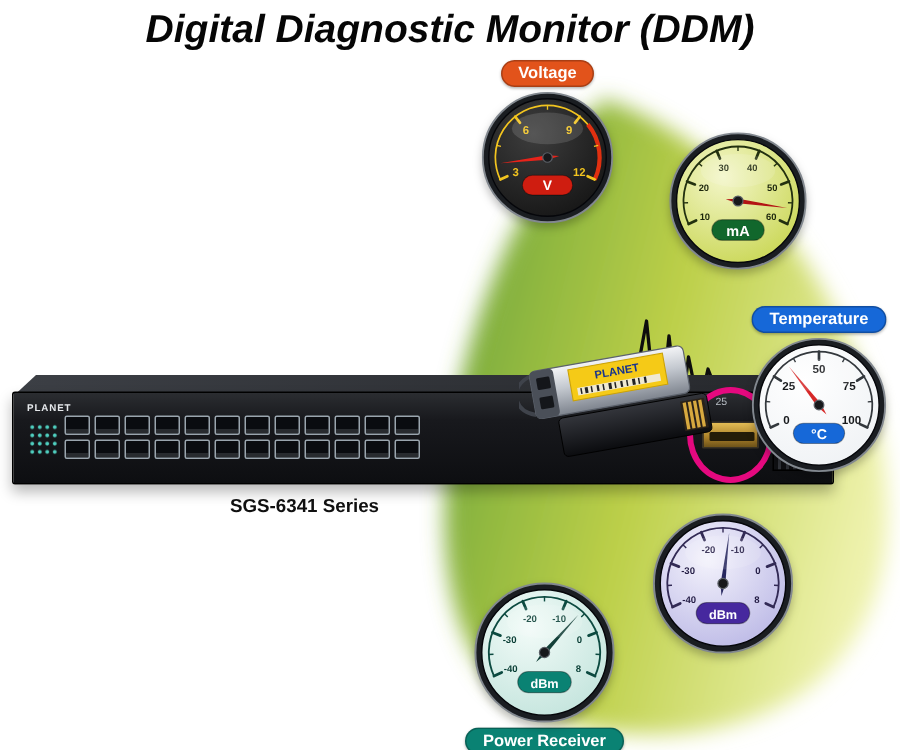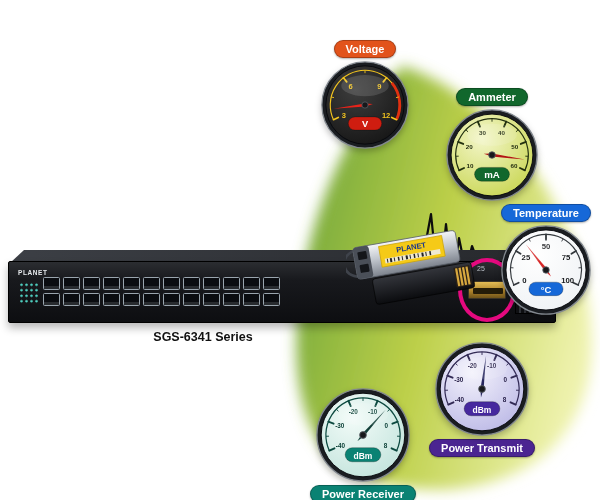--- a/index.html
+++ b/index.html
@@ -86,20 +86,23 @@
         <feGaussianBlur stdDeviation="7"></feGaussianBlur>
       </filter>
     </defs>
     <path fill="url(#blobG)" filter="url(#blobBlur)" d="M402,66 C470,88 532,150 566,228 C600,308 606,396 550,450 C498,498 404,500 347,468 C300,441 291,372 299,300 C309,212 352,118 402,66 Z"></path>
   </svg>
 
   <svg class="wave" width="600" height="500" viewBox="0 0 600 500">
     <polyline points="398,252 424,252 431,214 439,292 446,224 453,286 459,238 466,272 472,246 479,264 486,252 500,254" fill="none" stroke="#0d0d0d" stroke-width="2.2" stroke-linejoin="round" stroke-linecap="round"></polyline>
   </svg>
 
+  <div class="title">
+    <span class="t-main">Digital Diagnostic Monitor </span><span class="t-bold">(DDM)</span>
+  </div>
 
   <div class="switch">
     <div class="switch-top"></div>
     <div class="switch-face">
       <div class="brand">PLANET</div>
       <div class="leds"></div>
       <div class="ports">
           <div class="port"></div>
           <div class="port"></div>
           <div class="port"></div>
@@ -214,21 +217,20 @@
         <text x="74.01715635647122" y="64.29538393612853" text-anchor="middle" font-size="8.6" font-weight="bold" fill="#f2c41f">12</text>
         <rect x="31" y="63.5" width="38" height="15" rx="7.5" fill="#cf1d10" stroke="rgba(0,0,0,.35)" stroke-width="0.8"></rect>
         <text x="50" y="75" text-anchor="middle" font-size="10.5" font-weight="bold" fill="#ffffff">V</text>
         <polygon points="14.26833854091241,54.38729636258532 49.79282211621125,48.312671542209756 58.9329153647719,48.90317590935367 50.20717788378875,51.687328457790244" fill="#e8231a"></polygon>
         <circle cx="50" cy="50" r="3.6" fill="#17181b" stroke="#5a5f66" stroke-width="0.9"></circle>
         <ellipse cx="50" cy="28" rx="27" ry="12" fill="#ffffff" opacity="0.13"></ellipse>
       </svg>
   </div>
 
   <div class="gauge g-ammeter">
-    <div class="tab" style="background: rgb(17, 103, 44);">Ammeter</div>
     <svg class="dial" viewBox="0 0 100 100">
         <defs>
           <radialGradient id="fg1" cx="38%" cy="30%" r="85%">
             <stop offset="0" stop-color="#f3f6c9"></stop>
             <stop offset="1" stop-color="#c6d44b"></stop>
           </radialGradient>
         </defs>
         <circle cx="50" cy="50" r="49" fill="#1a1d21" stroke="#82888f" stroke-width="1.4"></circle>
         <circle cx="50" cy="50" r="44.5" fill="url(#fg1)" stroke="#05060a" stroke-width="1"></circle>
         <path d="M14.200842412052324,66.69342133875762 A39.5,39.5 0 1 1 85.79915758794768,66.69342133875763" fill="none" stroke="#22300f" stroke-width="1.3"></path>
@@ -318,21 +320,20 @@
         <line x1="89.47593766725429" y1="51.37853011974879" x2="86.17794793809128" y2="51.26336178063053" stroke="#322a55" stroke-width="1"></line>
         <text x="74.73988130217585" y="42.95124933704954" text-anchor="middle" font-size="6.8" font-weight="bold" fill="#241d45">0</text>
         <line x1="85.79915758794768" y1="66.69342133875763" x2="80.36131086572777" y2="64.15771176831343" stroke="#322a55" stroke-width="2" stroke-linecap="round"></line>
         <text x="74.01715635647122" y="63.647383936128534" text-anchor="middle" font-size="6.8" font-weight="bold" fill="#241d45">8</text>
         <rect x="31" y="63.5" width="38" height="15" rx="7.5" fill="#46289e" stroke="rgba(0,0,0,.35)" stroke-width="0.8"></rect>
         <text x="50" y="75" text-anchor="middle" font-size="9" font-weight="bold" fill="#ffffff">dBm</text>
         <polygon points="54.38729636258531,14.26833854091241 51.687328457790244,50.20717788378875 48.90317590935367,58.9329153647719 48.312671542209756,49.79282211621125" fill="#26265e"></polygon>
         <circle cx="50" cy="50" r="3.6" fill="#17181b" stroke="#5a5f66" stroke-width="0.9"></circle>
         <ellipse cx="50" cy="28" rx="27" ry="12" fill="#ffffff" opacity="0.13"></ellipse>
       </svg>
-    <div class="tab" style="background: rgb(75, 37, 145);">Power Transmit</div>
   </div>
 
   <div class="gauge g-receiver">
     <svg class="dial" viewBox="0 0 100 100">
         <defs>
           <radialGradient id="fg4" cx="38%" cy="30%" r="85%">
             <stop offset="0" stop-color="#f2fbf8"></stop>
             <stop offset="1" stop-color="#bfe2da"></stop>
           </radialGradient>
         </defs>

